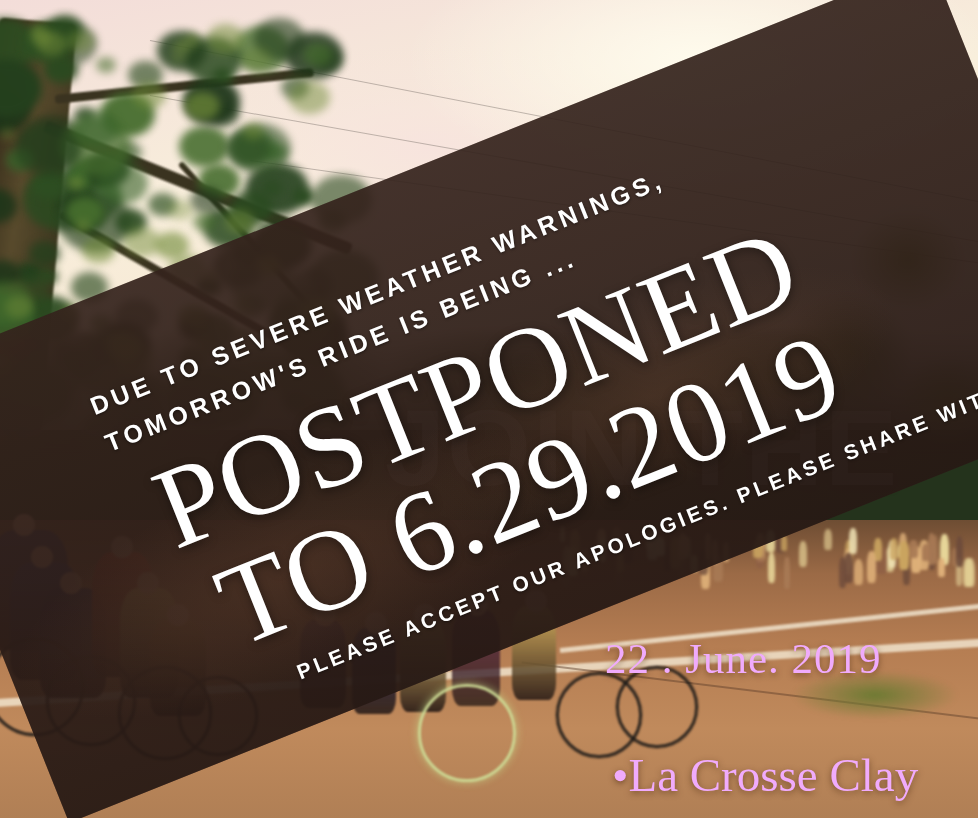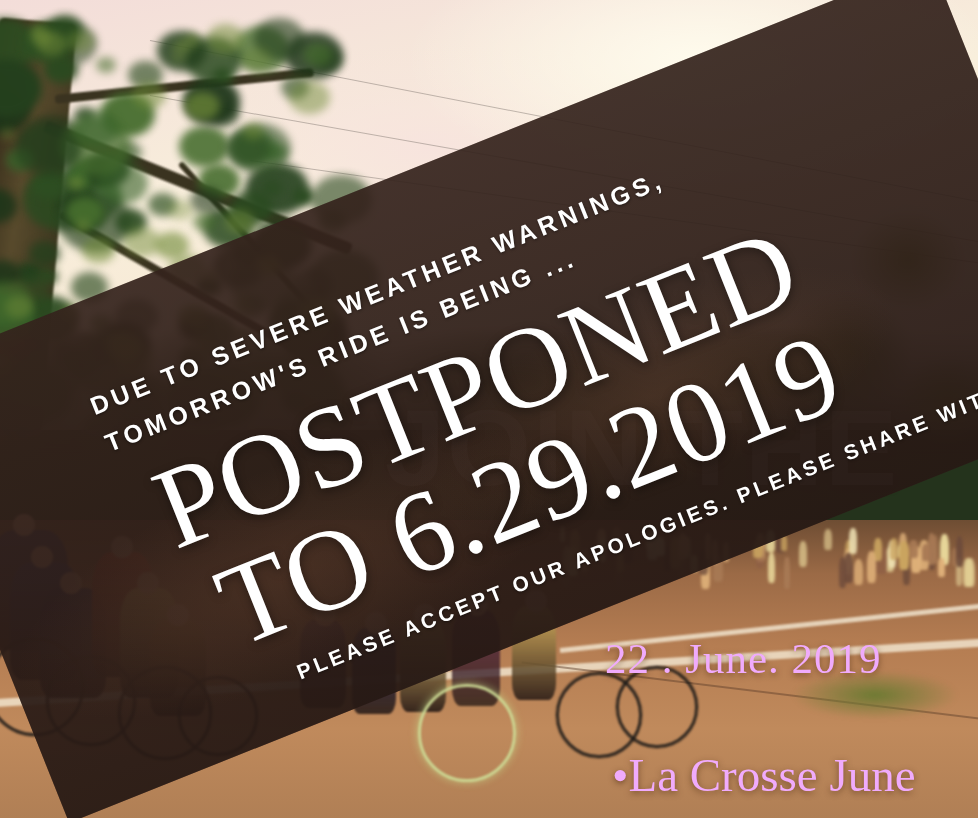--- a/index.html
+++ b/index.html
@@ -446,21 +446,21 @@
         <div class="wheel" style="left: 178px; top: 206px; width: 74px; height: 74px;"></div>
         <div class="wheel glow" style="left: 418px; top: 214px; width: 92px; height: 92px;"></div>
         <div class="wheel" style="left: 556px; top: 202px; width: 80px; height: 80px;"></div>
         <div class="wheel" style="left: 616px; top: 196px; width: 76px; height: 76px;"></div>
       </div>
   </div>
 
   <div class="ghost" id="ghost-join">JOIN THE</div>
 
   <div class="evt" id="evt-date">22 . June. 2019</div>
-  <div class="evt" id="evt-l2">•La Crosse June</div>
+  <div class="evt" id="evt-l2">•La Crosse Clay</div>
 
   <div id="banner">
 
     <div class="bn kicker" id="kick1">DUE TO SEVERE WEATHER WARNINGS,</div>
 
     <div class="bn kicker" id="kick2">TOMORROW'S RIDE IS BEING ...</div>
 
     <div class="bn hero" id="hero1">POSTPONED</div>
 
     <div class="bn hero" id="hero2">TO 6.29.2019</div>

